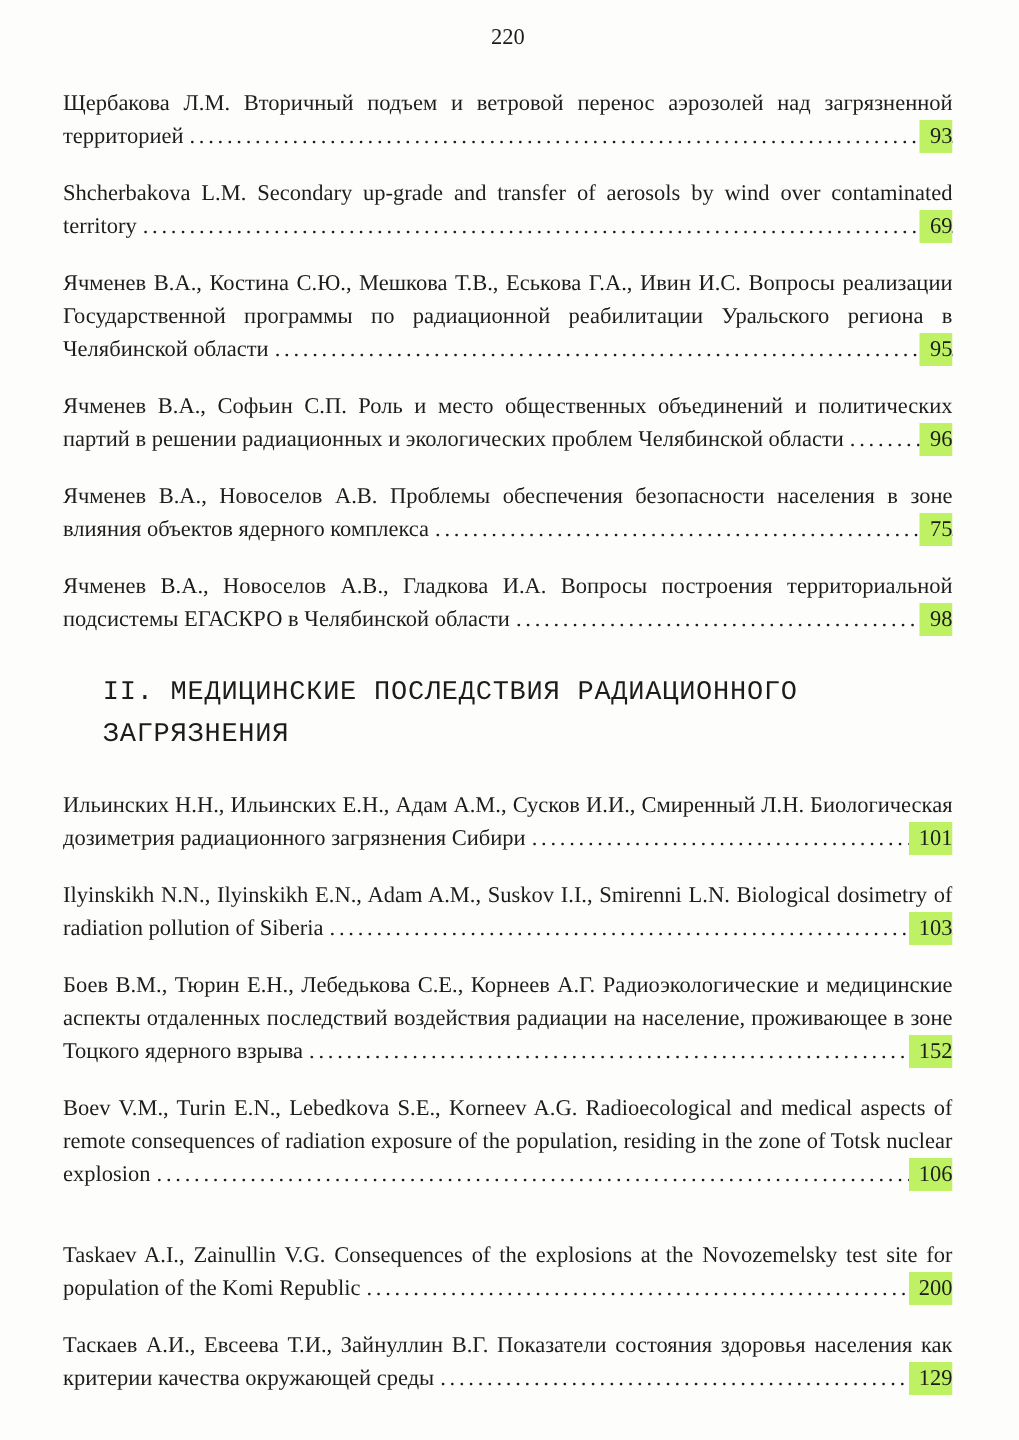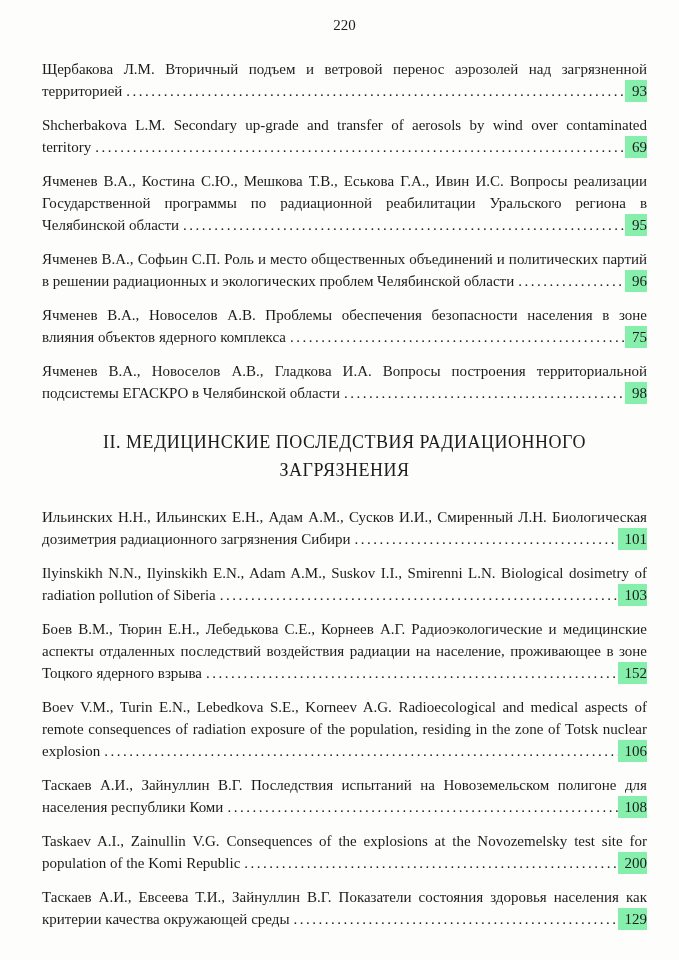--- a/index.html
+++ b/index.html
@@ -5,61 +5,63 @@
   html, body { margin: 0; padding: 0; }
   body {
     width: 679px;
     height: 960px;
     background: #fdfdfb;
     color: #1c1c1c;
     font-family: "Liberation Serif", "DejaVu Serif", serif;
     overflow: hidden;
   }
   .page {
-    padding: 14px 32px 0 42px;
+    padding: 14px 44px 0 42px;
     box-sizing: border-box;
   }
   .page-num-top {
     text-align: center;
     font-size: 15px;
     line-height: 22px;
     margin-bottom: 22px;
   }
   .entry {
     position: relative;
     overflow: hidden;
     text-align: justify;
     font-size: 15px;
     line-height: 22px;
     margin-bottom: 12px;
+    margin-top: 16px;
   }
   .leader {
     position: absolute;
     white-space: nowrap;
     letter-spacing: 2.5px;
     padding-left: 4px;
     color: #1c1c1c;
   }
   .entry-page {
     position: absolute;
     right: 0;
     bottom: 0;
-    background: #86efac;
+    background: #bef264;
     padding-left: 7px;
     font-size: 15px;
     line-height: 22px;
   }
   .section-heading {
     font-weight: normal;
-    text-align: center;
+    text-align: left;
     font-size: 18px;
     line-height: 28px;
     letter-spacing: 0.5px;
     max-width: 540px;
     margin: 24px auto 22px auto;
+    font-family: Liberation Mono, monospace;
   }
 </style>
 </head>
 <body>
 
 <main class="page">
 
   <div class="page-num-top">220</div>
 
   <section>
@@ -114,21 +116,21 @@
       <span class="entry-text">Боев В.М., Тюрин Е.Н., Лебедькова С.Е., Корнеев А.Г. Радиоэкологические и медицинские аспекты отдаленных последствий воздействия радиации на население, проживающее в зоне Тоцкого ядерного взрыва</span><span class="leader">............................................................................................................................................................................................................................</span>
       <span class="entry-page">152</span>
     </div>
 
     <div class="entry">
       <span class="entry-text">Boev V.M., Turin E.N., Lebedkova S.E., Korneev A.G. Radioecological and medical aspects of remote consequences of radiation exposure of the population, residing in the zone of Totsk nuclear explosion</span><span class="leader">............................................................................................................................................................................................................................</span>
       <span class="entry-page">106</span>
     </div>
 
     <div class="entry">
-      <span class="entry-text">Таскаев А.И., Зайнуллин В.Г. Последствия испытаний на Новоземельском полигоне для населения республики Коми</span><span class="leader">............................................................................................................................................................................................................................</span>
+      <span class="leader">............................................................................................................................................................................................................................</span>
       <span class="entry-page">108</span>
     </div>
 
     <div class="entry">
       <span class="entry-text">Taskaev A.I., Zainullin V.G. Consequences of the explosions at the Novozemelsky test site for population of the Komi Republic</span><span class="leader">............................................................................................................................................................................................................................</span>
       <span class="entry-page">200</span>
     </div>
 
     <div class="entry">
       <span class="entry-text">Таскаев А.И., Евсеева Т.И., Зайнуллин В.Г. Показатели состояния здоровья населения как критерии качества окружающей среды</span><span class="leader">............................................................................................................................................................................................................................</span>

